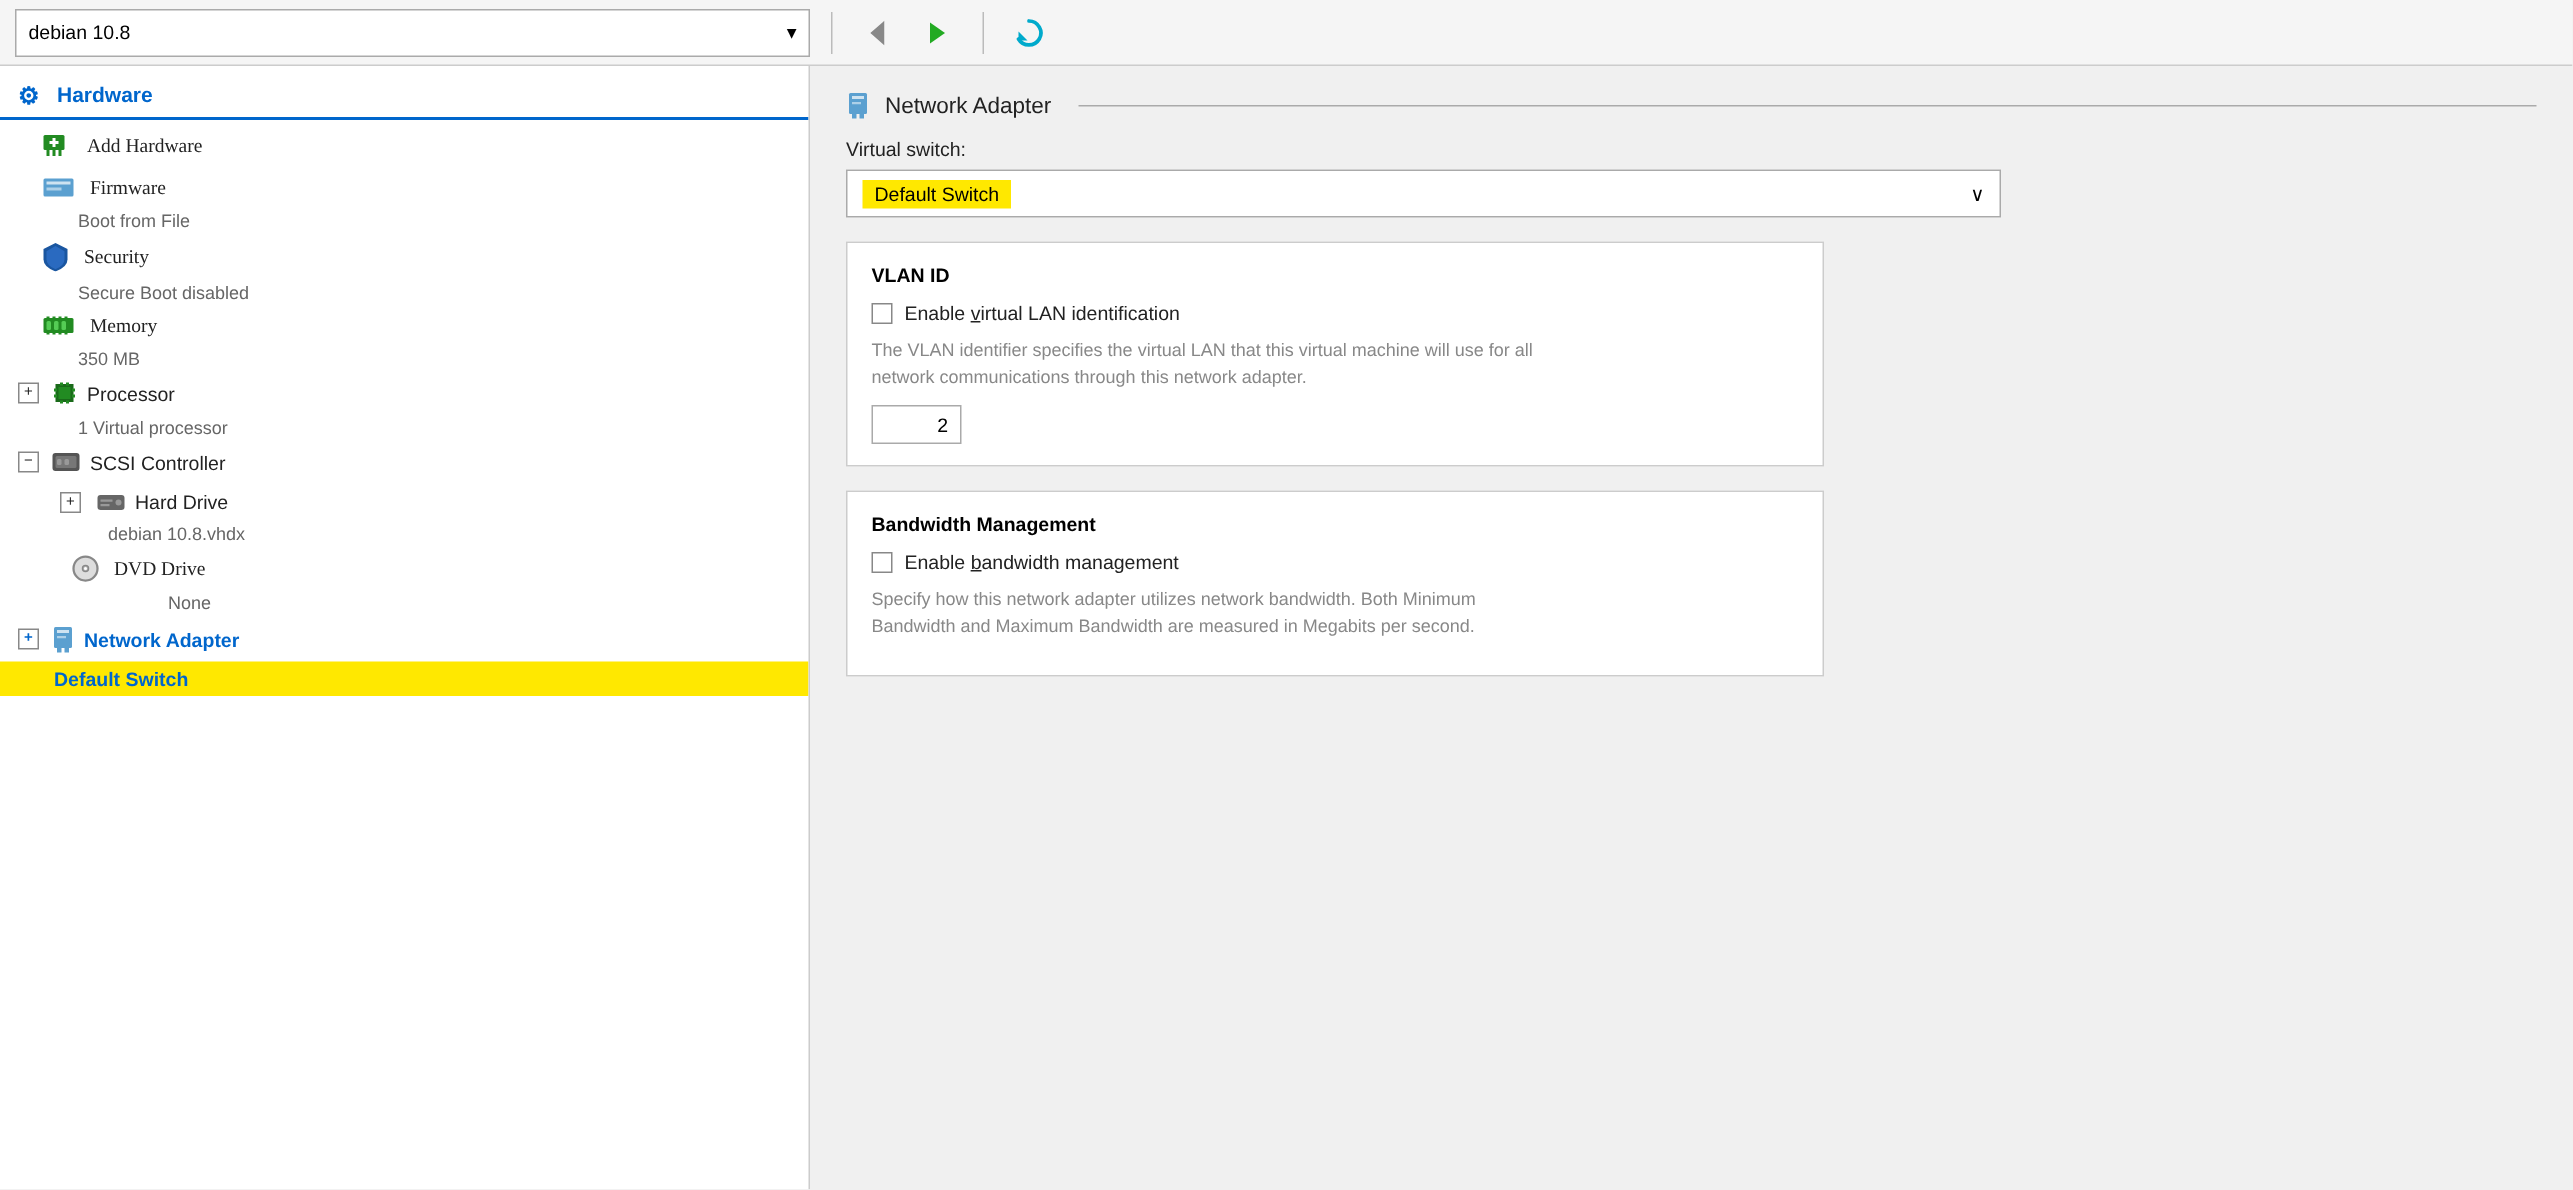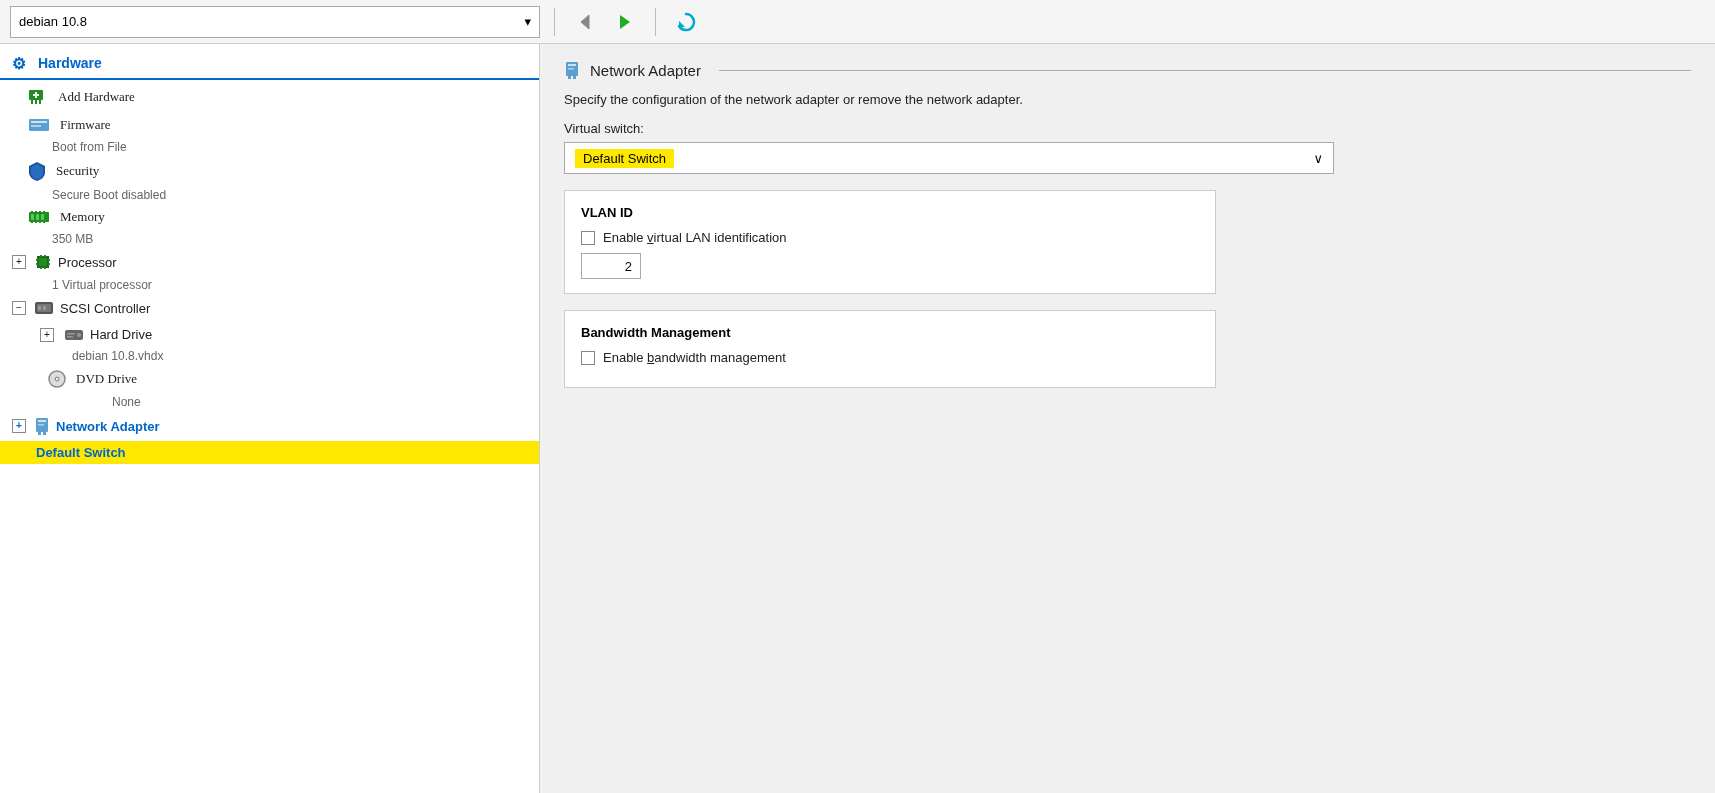--- a/index.html
+++ b/index.html
@@ -262,48 +262,49 @@
         <rect x="2" y="2" width="12" height="14" fill="#5ba0d0" rx="1"></rect>
         <rect x="4" y="16" width="3" height="3" fill="#5ba0d0"></rect>
         <rect x="9" y="16" width="3" height="3" fill="#5ba0d0"></rect>
         <rect x="4" y="4" width="8" height="2" fill="white" opacity="0.7"></rect>
         <rect x="4" y="8" width="6" height="1.5" fill="white" opacity="0.5"></rect>
       </svg>
       <span class="panel-title">Network Adapter</span>
       <div class="panel-divider"></div>
     </div>
 
-    <p class="panel-desc">Specify the configuration of the network adapter or remove the network adapter.</p>
 
     <div class="field-label">
       <span>Virtual switch:</span>
     </div>
 
     <div class="virtual-switch-select">
       <span style="background:#ffe800; padding:2px 8px; font-weight:500;">Default Switch</span>
       <span>∨</span>
     </div>
 
     <div class="section-box">
       <div class="section-box-title">VLAN ID</div>
       <div class="checkbox-row">
         <div class="checkbox-box"></div>
         <span class="checkbox-label">
           Enable <u>v</u>irtual LAN identification
         </span>
       </div>
+      <p class="helper-text">The VLAN identifier specifies the virtual LAN that this virtual machine will use for all<br>network communications through this network adapter.</p>
       <div>
         <input type="text" class="number-input" value="2" readonly="" style="">
       </div>
     </div>
 
     <div class="section-box">
       <div class="section-box-title">Bandwidth Management</div>
       <div class="checkbox-row">
         <div class="checkbox-box"></div>
         <span class="checkbox-label">
           Enable <u>b</u>andwidth management
         </span>
       </div>
+      <p class="helper-text">Specify how this network adapter utilizes network bandwidth. Both Minimum<br>Bandwidth and Maximum Bandwidth are measured in Megabits per second.</p>
     </div>
 
   </div>
 </div>
 
 </body></html>

